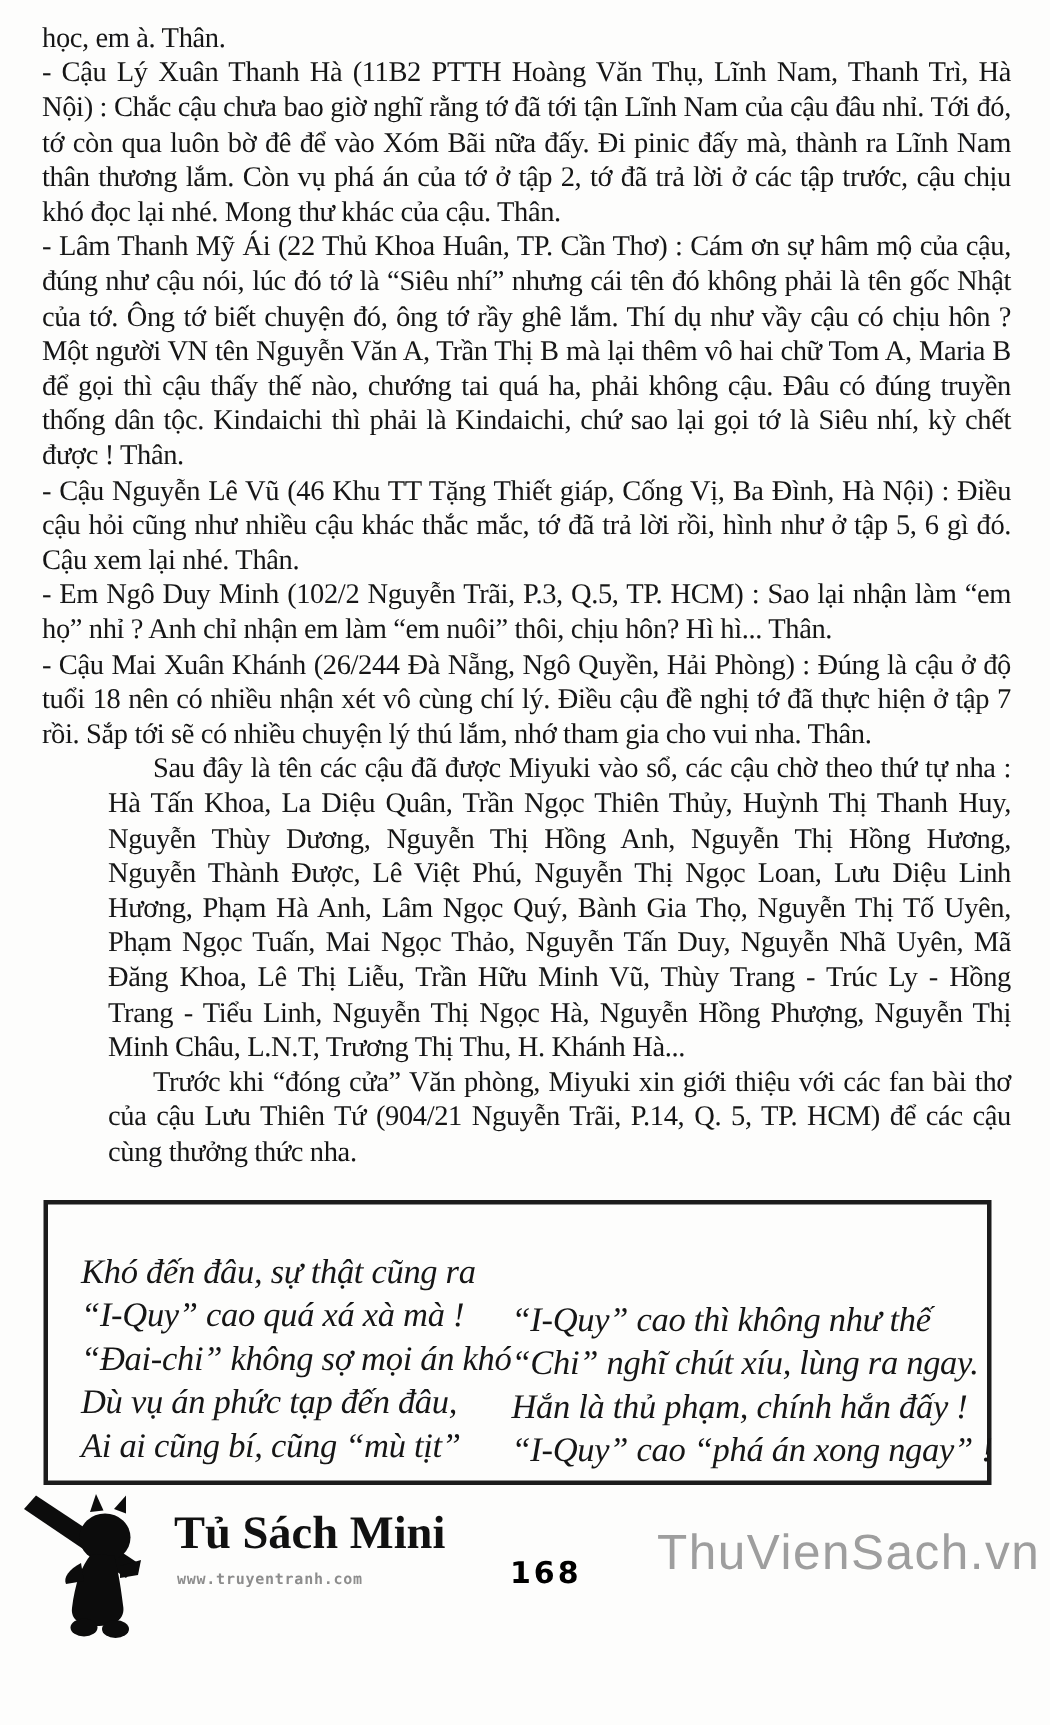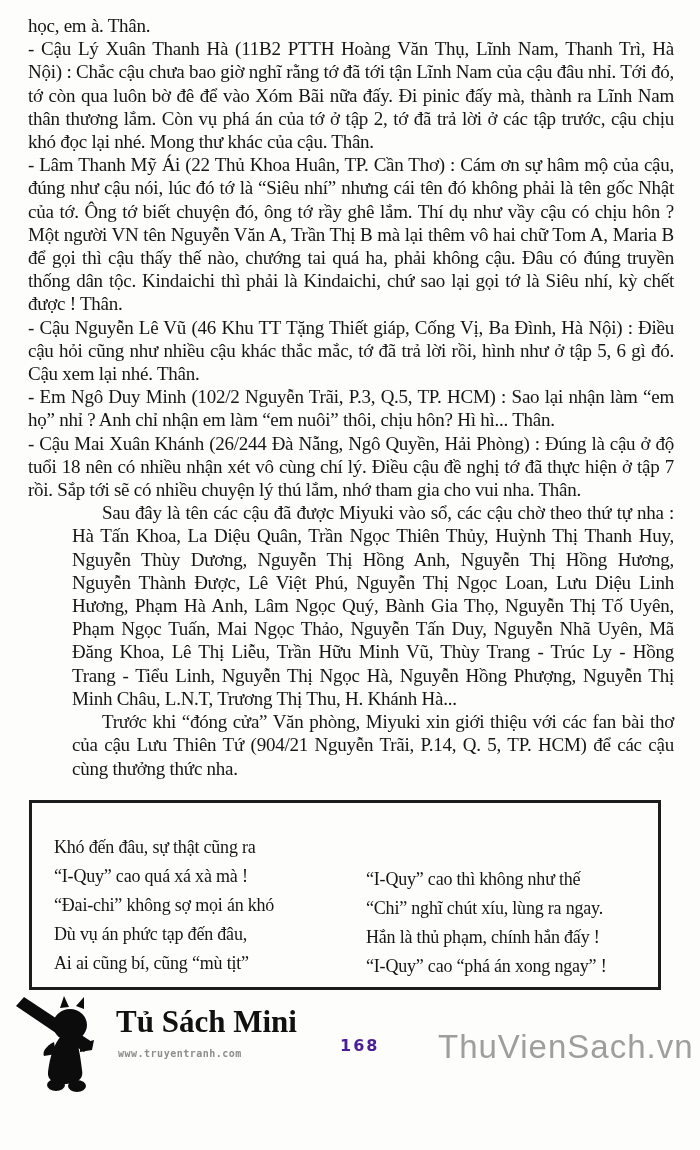--- a/index.html
+++ b/index.html
@@ -24,43 +24,43 @@
     padding:9px 12px 6px 14px;
   }
   .poem-title{
     text-align:center;font-weight:bold;font-style:italic;
     font-size:19px;letter-spacing:1.5px;
   }
   .poem-cols{display:flex;margin-top:21px;}
   .poem-left{width:312px;padding-left:8px;}
   .poem-right{flex:1;padding-top:32px;}
   .poem-line{
-    font-size:18px;line-height:29px;
+    font-style:italic;font-size:23px;line-height:29px;
     white-space:nowrap;letter-spacing:-0.2px;
   }
   
   .footer{position:relative;height:86px;margin-top:14px;}
   .mascot{position:absolute;left:-14px;top:-12px;width:104px;height:100px;}
   .publisher{
     position:absolute;left:88px;top:0px;
     font-family:"Liberation Serif", serif;font-weight:bold;
     font-size:31px;color:#111;white-space:nowrap;
   }
   .publisher-url{
     position:absolute;left:90px;top:44px;
     font-family:"DejaVu Sans Mono", monospace;font-weight:bold;
     font-size:10px;color:#8d8d8d;letter-spacing:0.5px;white-space:nowrap;
   }
   .page-number{
     position:absolute;left:312px;top:32px;
     font-family:"DejaVu Sans", sans-serif;font-weight:bold;
-    font-size:16px;letter-spacing:2px;color:#4c1d95;
+    font-size:20px;letter-spacing:2px;color:#000000;
   }
   .watermark{
-    position:absolute;left:410px;top:24px;
+    position:absolute;left:410px;top:12px;
     font-family:"Liberation Sans", sans-serif;font-weight:400;
     font-size:33px;color:#9e9e9e;letter-spacing:1px;white-space:nowrap;
   }
 </style>
 </head>
 <body>
 
 <div class="page">
 
   <div class="letters">

